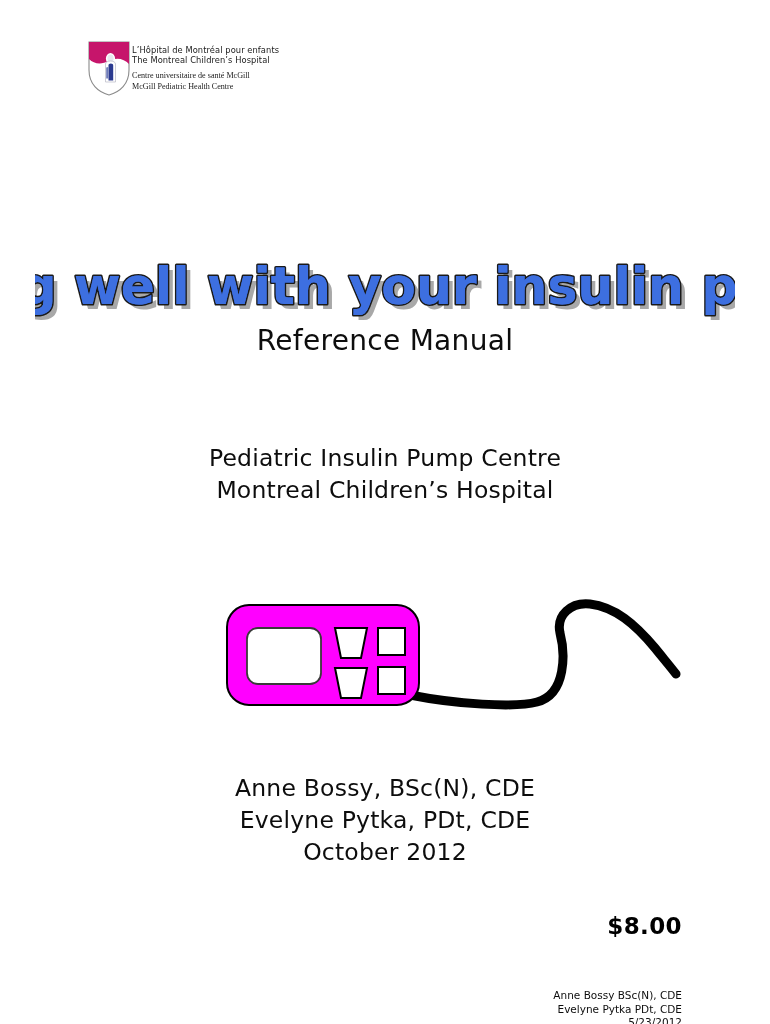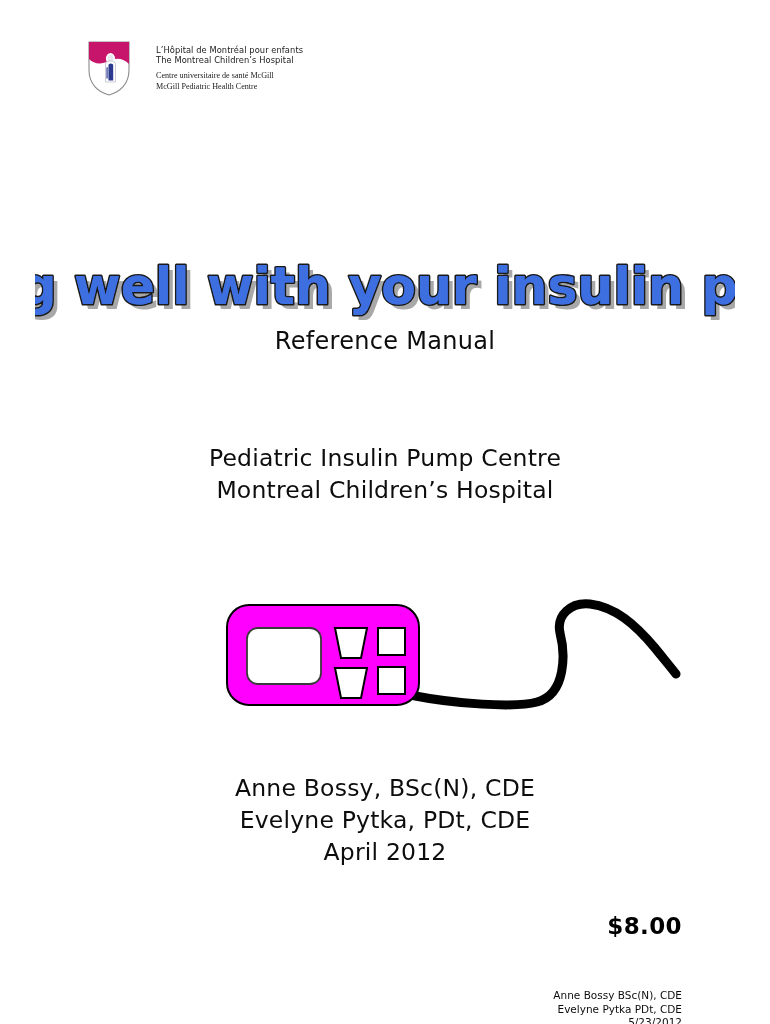--- a/index.html
+++ b/index.html
@@ -23,21 +23,21 @@
     top: 40px;
     display: flex;
     align-items: flex-start;
   }
   .logo-shield {
     width: 46px;
     height: 57px;
     flex: none;
   }
   .logo-text {
-    margin-left: 24px;
+    margin-left: 0;
     padding-top: 5px;
   }
   .logo-line-sans {
     font-family: "DejaVu Sans", sans-serif;
     font-size: 8.3px;
     line-height: 10.2px;
     color: #1a1a1a;
     white-space: nowrap;
     letter-spacing: .08px;
   }
@@ -65,21 +65,21 @@
   .comic {
     font-family: "DejaVu Sans", sans-serif;
     text-align: center;
     color: #0d0d0d;
   }
   .subtitle {
     position: absolute;
     left: 0;
     top: 324px;
     width: 770px;
-    font-size: 24px;
+    font-size: 28px;
     line-height: 34px;
     letter-spacing: .3px;
   }
   .org-block {
     position: absolute;
     left: 0;
     top: 442px;
     width: 770px;
     font-size: 23.5px;
     line-height: 32px;
@@ -192,21 +192,21 @@
     <path d="M126 106 L146 106 L152 76 L120 76 Z" transform="translate(0,14)" fill="#FFFFFF" stroke="#000000" stroke-width="2" stroke-linejoin="miter"></path>
 
     <rect x="163" y="50" width="27" height="27" fill="#FFFFFF" stroke="#000000" stroke-width="2"></rect>
     <rect x="163" y="89" width="27" height="27" fill="#FFFFFF" stroke="#000000" stroke-width="2"></rect>
   </svg>
 </div>
 
 <div class="comic authors-block">
   <div>Anne Bossy, BSc(N), CDE</div>
   <div>Evelyne Pytka, PDt, CDE</div>
-  <div>April 2012</div>
+  <div>October 2012</div>
 </div>
 
 <div class="price">$8.00</div>
 <div class="footer-credits">
   <div>Anne Bossy BSc(N), CDE</div>
   <div>Evelyne Pytka PDt, CDE</div>
   <div>5/23/2012</div>
 </div>
 
 </body></html>

